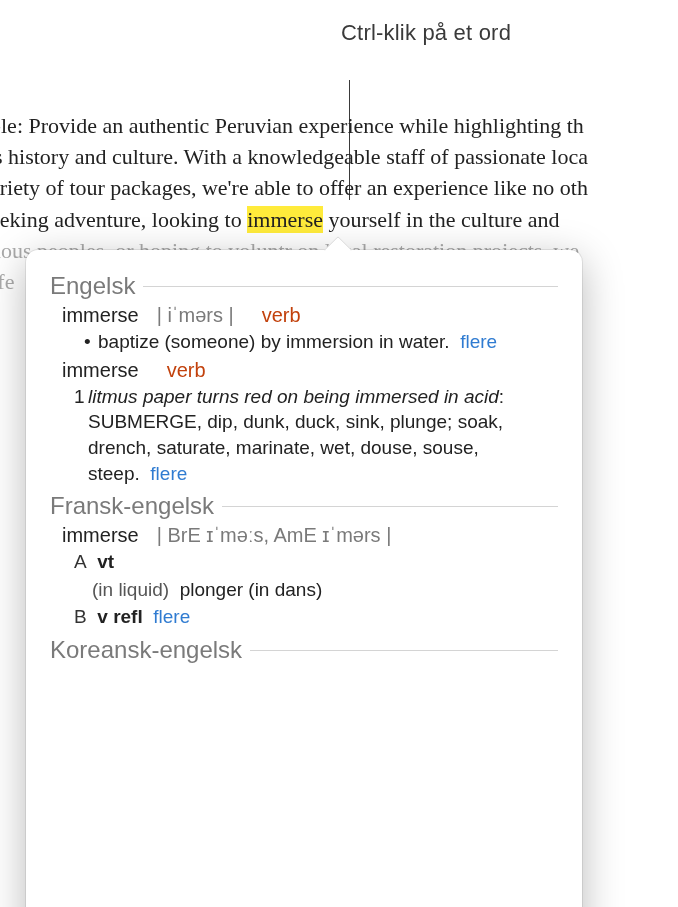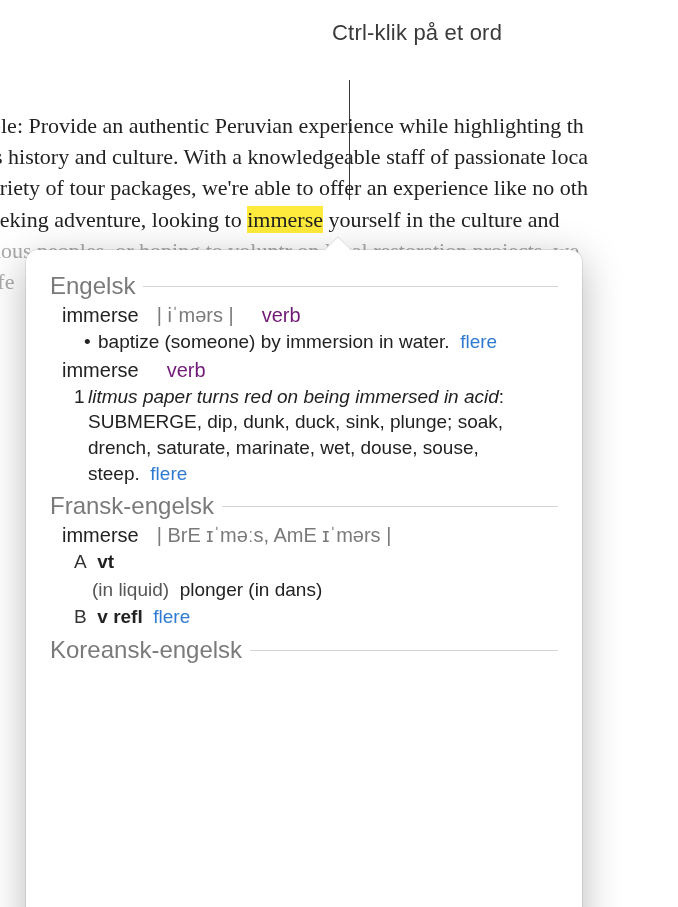--- a/index.html
+++ b/index.html
@@ -7,21 +7,21 @@
       width: 678px;
       height: 907px;
       background: #fff;
       font-family: -apple-system, BlinkMacSystemFont, "Helvetica Neue", Arial, sans-serif;
       position: relative;
       overflow: hidden;
     }
     .callout {
       position: absolute;
       top: 18px;
-      left: 332px;
+      left: 341px;
       font-size: 22px;
       line-height: 1.35;
       color: #3a3a3a;
       letter-spacing: 0.2px;
     }
     .callout-line {
       position: absolute;
       top: 80px;
       left: 349px;
       width: 1px;
@@ -99,21 +99,21 @@
       margin-top: 4px;
     }
     .head-row {
       display: flex;
       align-items: baseline;
       gap: 18px;
       font-size: 20px;
     }
     .headword { color: #222; }
     .pron { color: #7a7a7a; }
-    .pos { color: #701a75; padding-left: 10px; }
+    .pos { color: #c2410c; padding-left: 10px; }
     .def-block {
       padding-left: 12px;
       font-size: 19px;
       line-height: 1.35;
       color: #222;
       margin-top: 2px;
     }
     .def-num { display: inline-block; width: 14px; }
     .example-it { font-style: italic; }
     .example-b { font-weight: 700; font-style: italic; }

